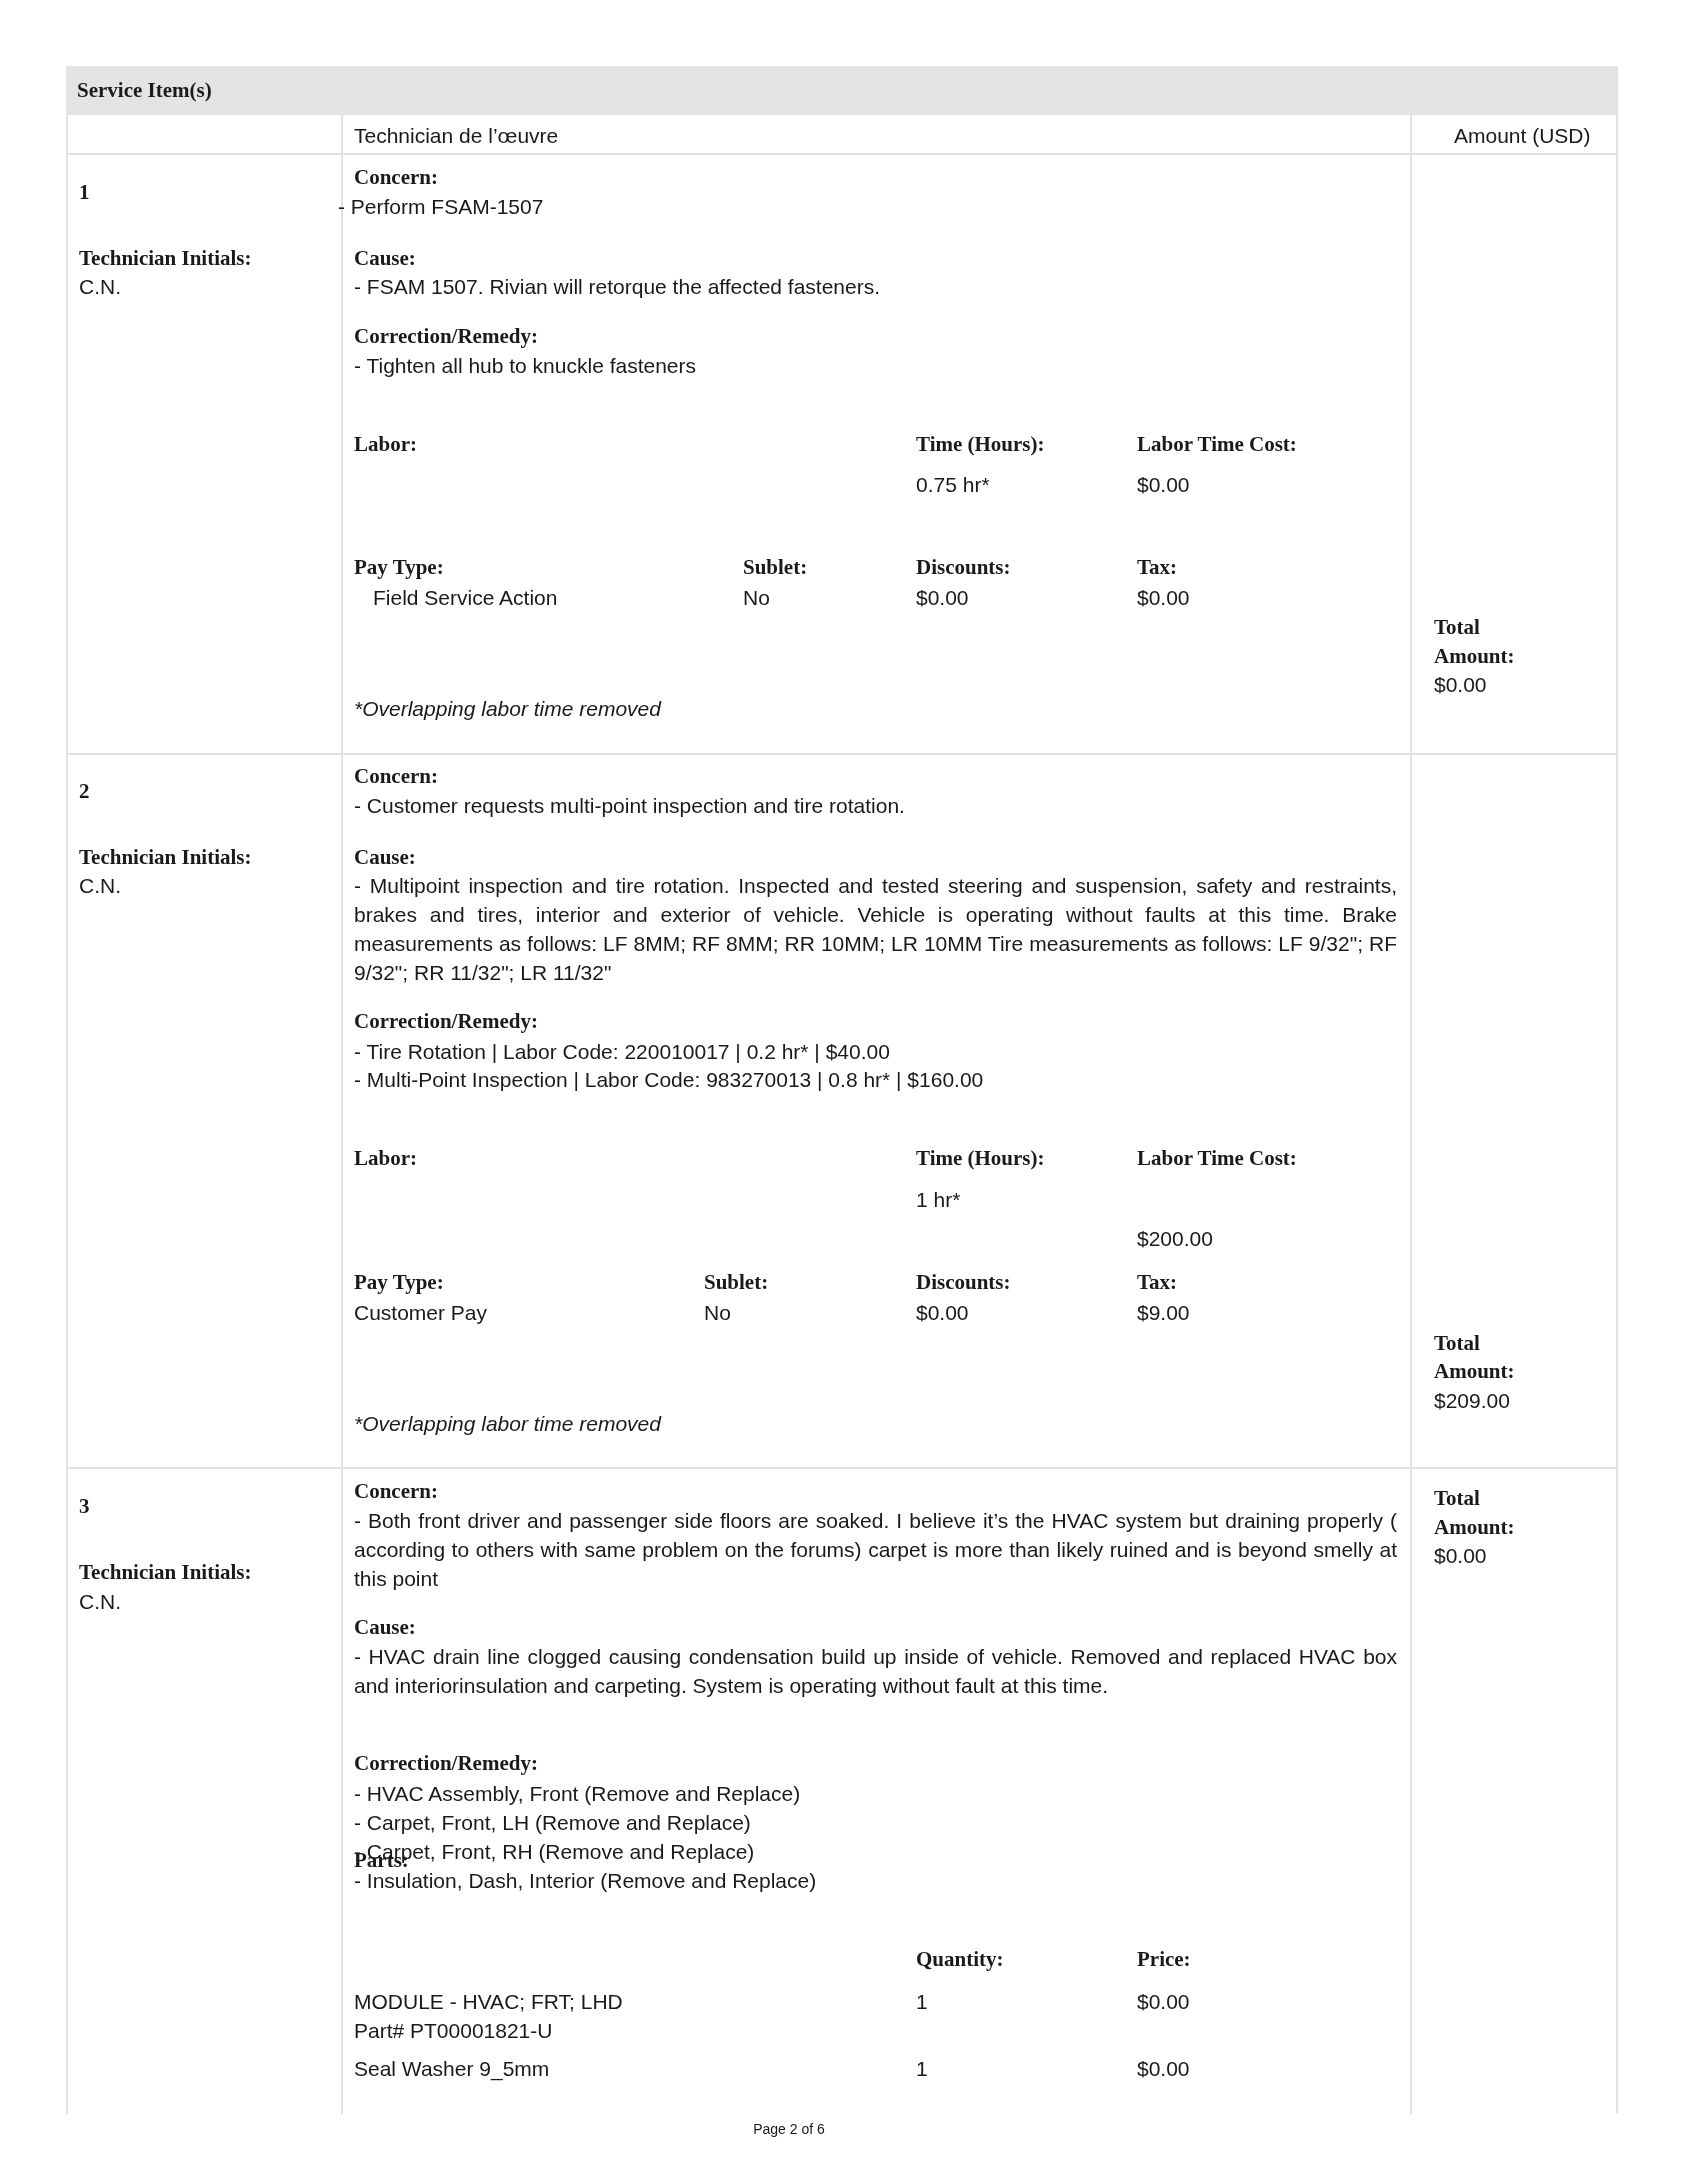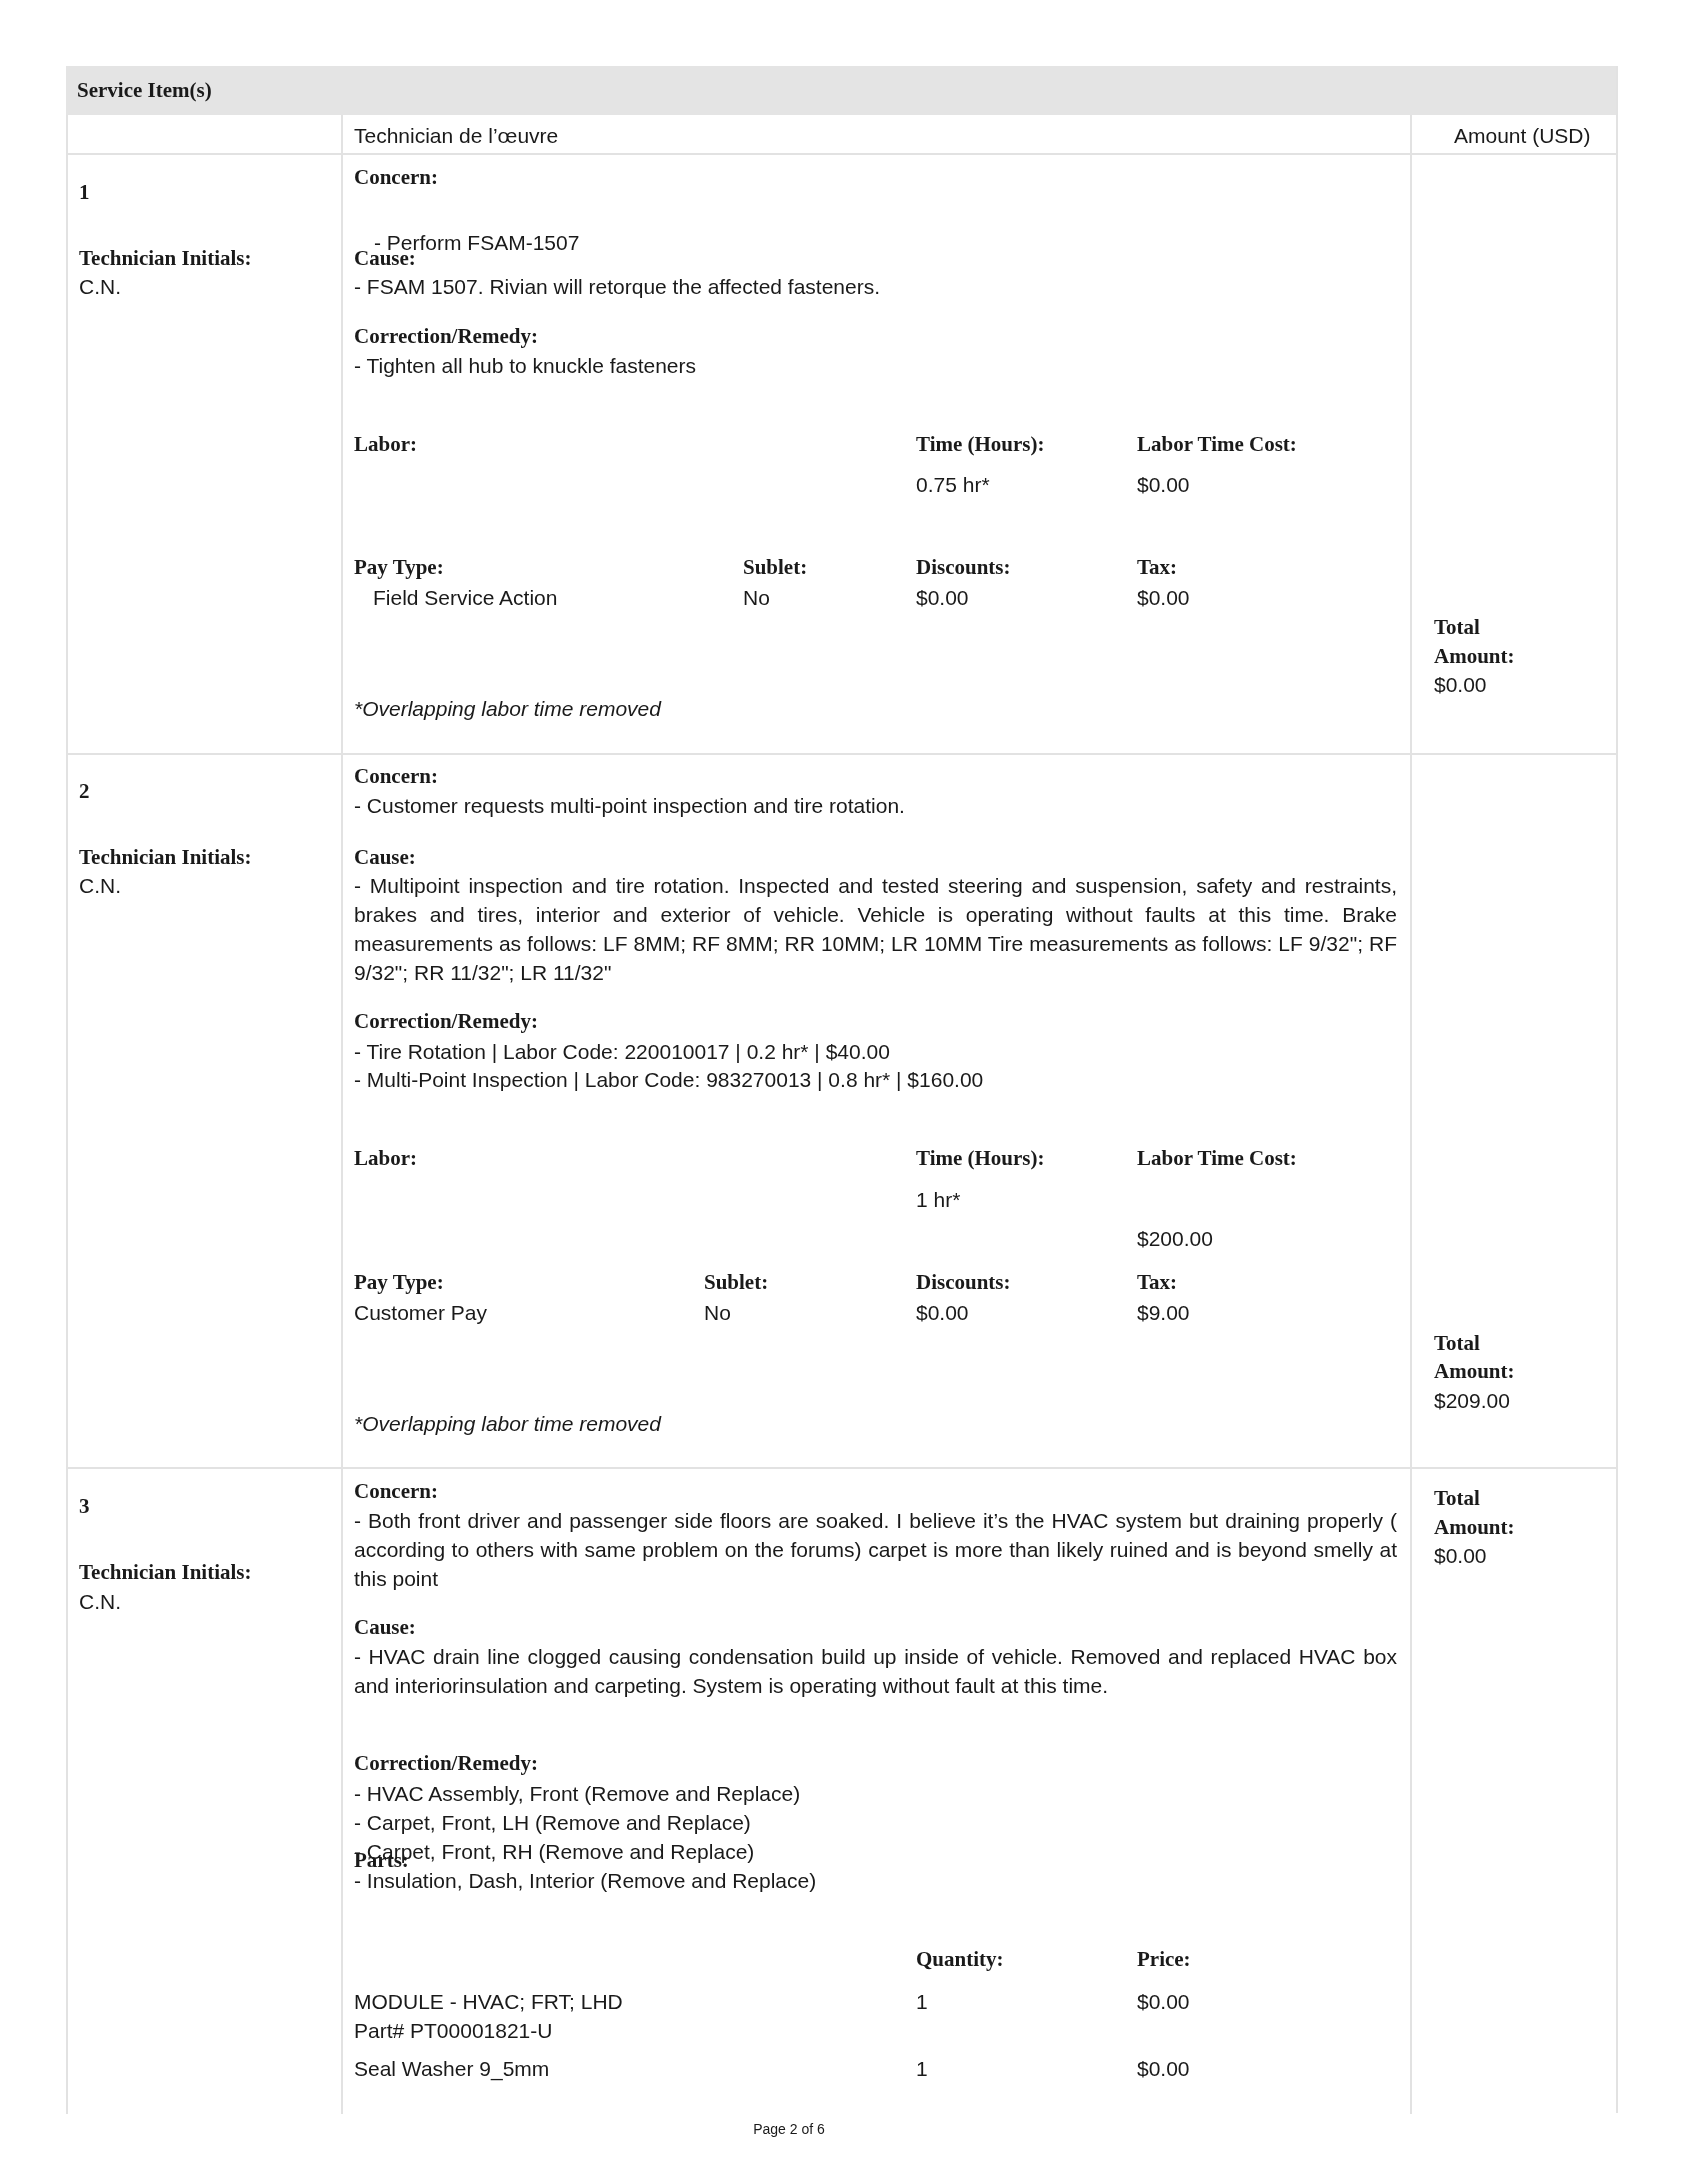--- a/index.html
+++ b/index.html
@@ -31,21 +31,21 @@
 
 <div class="abs" style="left:354px;top:121px;">Technician de l’œuvre</div>
 <div class="abs" style="left:1422px;top:121px;margin-left:32px;">Amount (USD)</div>
 
 <div>
   <div class="abs b" style="left:79px;top:178px;">1</div>
   <div class="abs b" style="left:79px;top:244px;">Technician Initials:</div>
   <div class="abs" style="left:79px;top:272px;">C.N.</div>
 
   <div class="abs b" style="left:354px;top:163px;">Concern:</div>
-  <div class="abs" style="left:374px;top:192px;margin-top:36px;">- Perform FSAM-1507</div>
+  <div class="abs" style="left:338px;top:192px;">- Perform FSAM-1507</div>
   <div class="abs b" style="left:354px;top:244px;">Cause:</div>
   <div class="abs" style="left:354px;top:272px;">- FSAM 1507. Rivian will retorque the affected fasteners.</div>
   <div class="abs b" style="left:354px;top:322px;">Correction/Remedy:</div>
   <div class="abs" style="left:354px;top:351px;">- Tighten all hub to knuckle fasteners</div>
 
   <div class="abs b" style="left:354px;top:430px;">Labor:</div>
   <div class="abs b" style="left:916px;top:430px;">Time (Hours):</div>
   <div class="abs b" style="left:1137px;top:430px;">Labor Time Cost:</div>
   <div class="abs" style="left:916px;top:470px;">0.75 hr*</div>
   <div class="abs" style="left:1137px;top:470px;">$0.00</div>

